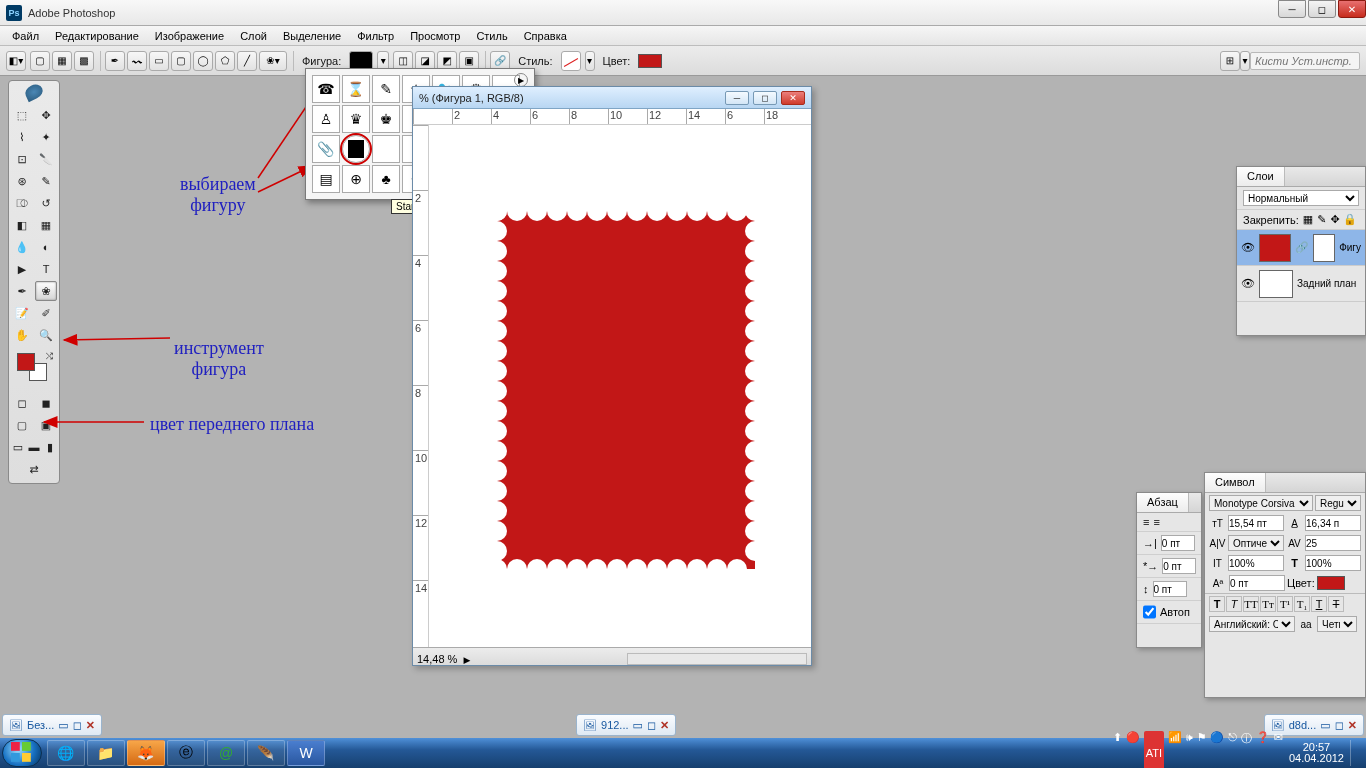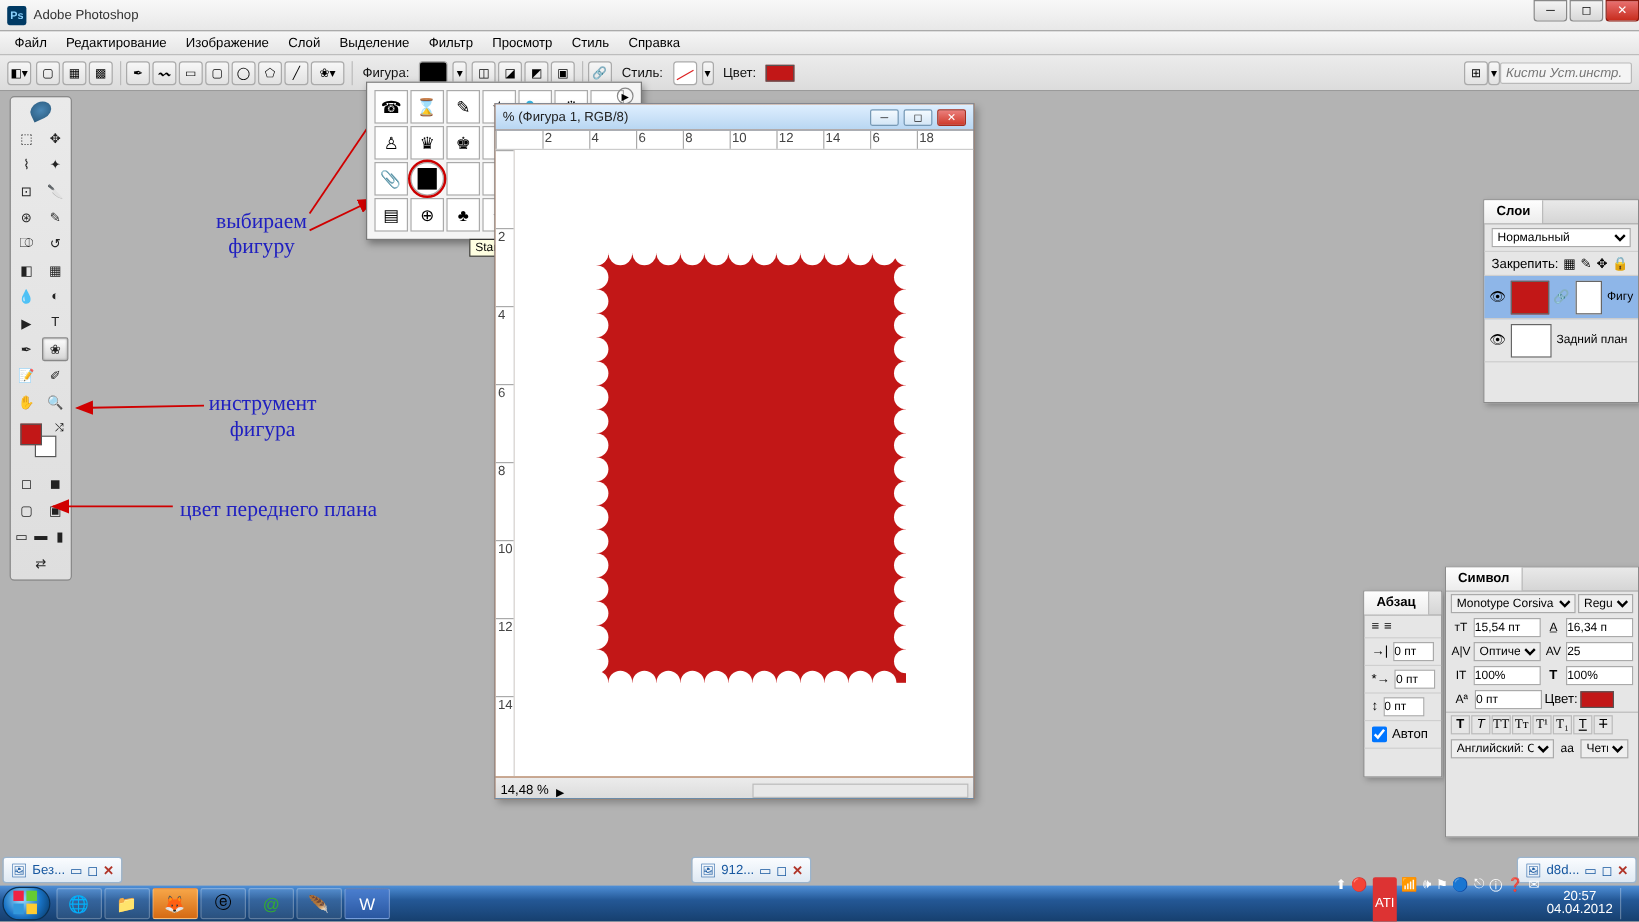--- a/index.html
+++ b/index.html
@@ -46,39 +46,39 @@
 .shape-grid { display:grid; grid-template-columns:repeat(7,28px); grid-auto-rows:28px; gap:2px; }
 .shape-cell { border:1px solid #aaa; background:#fff; display:flex; align-items:center; justify-content:center; font-size:14px; color:#000; }
 .shape-cell.stamp { position:relative; outline:2px solid #c00; border-radius:50%; }
 .tooltip { position:absolute; left:85px; top:130px; background:#ffffe1; border:1px solid #333; padding:1px 4px; font-size:10px; }
 
 
 .anno { position:absolute; color:#2020c0; font-family: "Times New Roman", serif; font-size:18px; text-align:center; }
 .arrow-svg { position:absolute; pointer-events:none; }
 
 
-.docwin { position:absolute; left:412px; top:10px; width:400px; height:580px; background:#f97316; border:1px solid #6b8ba8; box-shadow:3px 3px 6px rgba(0,0,0,.25); }
+.docwin { position:absolute; left:412px; top:10px; width:400px; height:580px; background:#be185d; border:1px solid #6b8ba8; box-shadow:3px 3px 6px rgba(0,0,0,.25); }
 .docwin-title { height:22px; background:linear-gradient(#dfefff,#b8d6f2); border-bottom:1px solid #7fa5c5; display:flex; align-items:center; padding:0 6px; font-size:11px; color:#222; }
 .docwin-title .actions { margin-left:auto; display:flex; gap:4px; }
 .docwin-title .wb { width:24px; height:14px; border:1px solid #7799b5; background:linear-gradient(#f4faff,#d4e6f6); border-radius:2px; display:flex; align-items:center; justify-content:center; font-size:9px; }
 .docwin-title .wb.close { background:linear-gradient(#eb7f7c,#cf3b2b); color:#fff; border-color:#a82c1c; }
 .ruler-h { height:16px; background:#fff; border-bottom:1px solid #ccc; position:relative; font-size:8px; color:#444; display:flex; }
 .ruler-h span { width:39px; border-left:1px solid #aaa; padding-left:1px; }
 .ruler-v { position:absolute; left:0; top:38px; bottom:18px; width:16px; background:#fff; border-right:1px solid #ccc; font-size:8px; color:#444; display:flex; flex-direction:column; }
 .ruler-v span { height:65px; border-top:1px solid #aaa; padding-top:1px; padding-left:2px; }
 .canvas-area { position:absolute; left:16px; top:38px; right:0; bottom:18px; background:#fff; overflow:hidden; }
 .stamp-shape { position:absolute; left:68px; top:86px; width:258px; height:358px; background:#c21717; }
 .stamp-scallops { position:absolute; background:#fff; border-radius:50%; width:20px; height:20px; }
 .doc-status { position:absolute; left:0; right:0; bottom:0; height:18px; background:linear-gradient(#ececec,#dcdcdc); border-top:1px solid #aaa; display:flex; align-items:flex-end; padding:0 4px; font-size:10px; }
 .doc-status .arrow-r { margin-left:6px; font-size:9px; }
 .doc-status .scroll { margin-left:auto; width:180px; height:12px; background:#e8e8e8; border:1px solid #bbb; }
 
 
 .panel { position:absolute; background:#e6e6e6; border:1px solid #8a8a8a; box-shadow:2px 2px 5px rgba(0,0,0,.25); }
-.panel-tabs { display:flex; background:linear-gradient(#e9e9e9,#d5d5d5); border-bottom:1px solid #aaa; height:20px;font-weight:bold; }
+.panel-tabs { display:flex; background:linear-gradient(#e9e9e9,#d5d5d5); border-bottom:1px solid #aaa; height:20px; }
 .panel-tab { padding:3px 10px; border-right:1px solid #bbb; font-size:11px; }
 .panel-tab.active { background:linear-gradient(#fefefe,#ececec); }
 .panel-row { display:flex; align-items:center; padding:3px 6px; gap:4px; border-bottom:1px solid #cfcfcf; font-size:10px; }
 .panel-row select, .panel-row input { font-size:10px; height:16px; border:1px solid #aaa; background:#fff; }
 .layer-item { display:flex; align-items:center; height:36px; padding:2px 4px; border-bottom:1px solid #ccc; gap:4px; }
 .layer-item.sel { background:#8eb6e8; }
 .layer-item .eye { width:14px; text-align:center; }
 .layer-item .thumb { width:34px; height:28px; border:1px solid #666; background:#fff; }
 .layer-item .mask { width:24px; height:28px; border:1px solid #666; background:#fff; }
 .layer-item .name { font-size:10px; }
@@ -220,21 +220,21 @@
       <div class="tool">▬</div>
       <div class="tool">▮</div>
     </div>
     <div style="display:flex;justify-content:center;margin-top:2px">
       <div class="tool" style="width:32px">⇄</div>
     </div>
   </div>
 
   <div class="anno" style="left:180px; top:98px; white-space:pre-line">выбираем
 фигуру</div>
-  <div class="anno" style="left:174px; top:250px; white-space:pre-line">инструмент
+  <div class="anno" style="left:174px; top:262px; white-space:pre-line">инструмент
 фигура</div>
   <div class="anno" style="left:150px; top:338px">цвет переднего плана</div>
 
   <svg class="arrow-svg" style="left:0;top:0" width="820" height="660">
     <defs>
         <marker id="ah" markerWidth="10" markerHeight="8" refX="9" refY="4" orient="auto">
           <path d="M0,0 L10,4 L0,8 Z" fill="#d00000"></path>
         </marker>
       </defs>
     <line x1="258" y1="102" x2="335" y2="-12" stroke="#d00000" stroke-width="1.5" marker-end="url(#ah)"></line>

